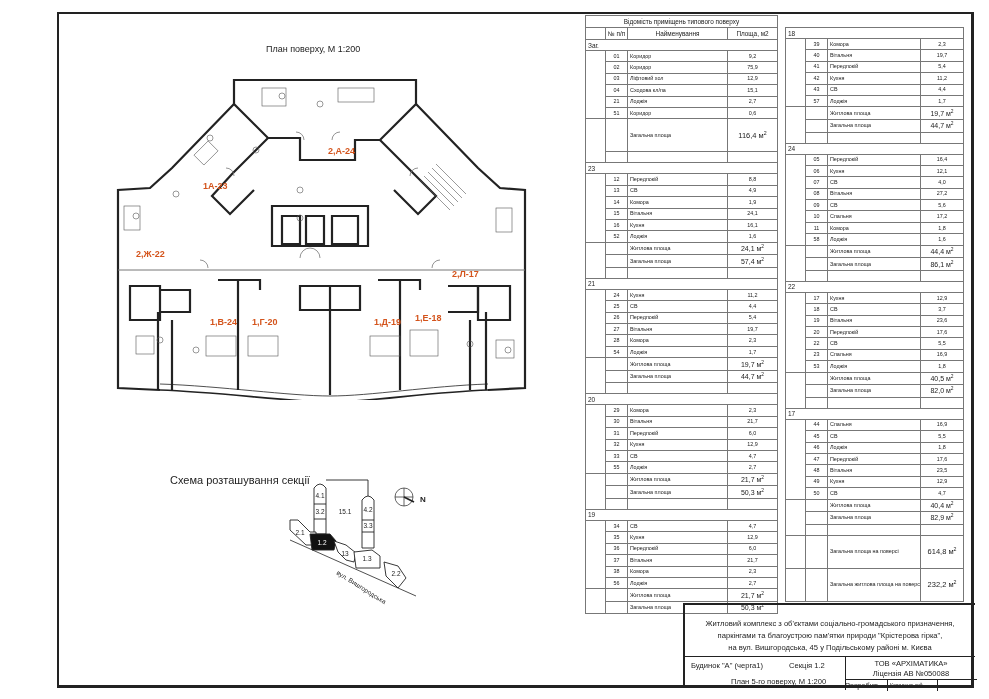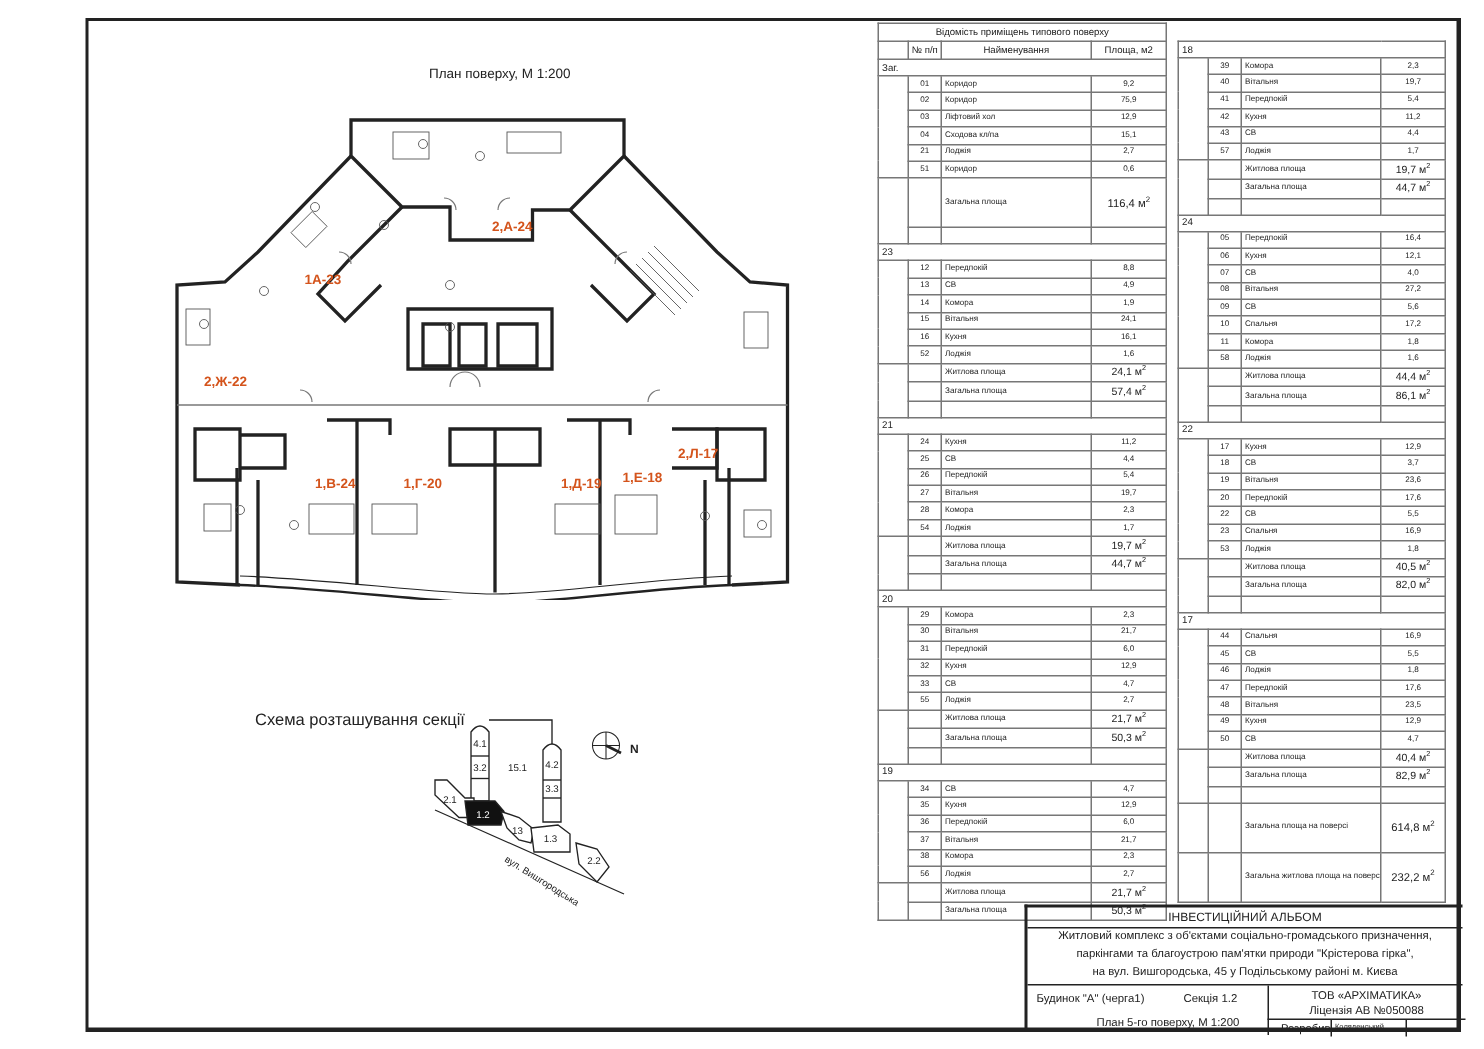--- a/index.html
+++ b/index.html
@@ -1,18 +1,18 @@
 <!DOCTYPE html>
 <html><head>
 <meta charset="utf-8">
 <style>
   html,body{margin:0;padding:0;background:#fff;}
   body{width:989px;height:699px;position:relative;overflow:hidden;font-family:"Liberation Sans",sans-serif;color:#222;}
   .frame{position:absolute;left:57px;top:12px;width:917px;height:676px;border:2px solid #222;border-right:3px solid #222;border-bottom:3px solid #222;box-sizing:border-box;}
-  .plan-title{position:absolute;left:286px;top:44px;font-size:9px;}
+  .plan-title{position:absolute;left:266px;top:44px;font-size:9px;}
   .scheme-title{position:absolute;left:170px;top:474px;font-size:11px;}
   .plan-svg{position:absolute;left:95px;top:60px;}
   .scheme-svg{position:absolute;left:270px;top:468px;}
 
   table.spec{position:absolute;border-collapse:collapse;font-size:5.4px;table-layout:fixed;}
   table.spec td{border:1px solid #777;padding:0 2px;height:10.4px;line-height:9px;white-space:nowrap;overflow:hidden;}
   table.spec td.c{text-align:center;}
   table.spec tr.group td{font-size:6.5px;height:10px;}
   table.spec tr.sum td{height:11.6px;}
   table.spec tr.sum td.val{font-size:7px;}
@@ -29,21 +29,21 @@
   .tb .r1{position:absolute;left:0;top:0;width:100%;height:13px;border-bottom:1px solid #222;text-align:center;line-height:13px;font-size:8px;}
   .tb .r2{position:absolute;left:0;top:13px;width:100%;height:39px;border-bottom:1px solid #222;text-align:center;font-size:7.6px;line-height:12px;padding-top:0;box-sizing:border-box;}
   .tb .r3l{position:absolute;left:0;top:52px;width:160px;height:33px;border-right:1px solid #222;}
   .tb .r3l .a{position:absolute;left:6px;top:4px;}
   .tb .r3l .b{position:absolute;left:104px;top:4px;}
   .tb .r3l .c{position:absolute;left:18px;top:20px;padding-left:28px;}
   .tb .r3r{position:absolute;left:160px;top:52px;width:132px;height:33px;}
   .tb .r3r .t{position:absolute;left:0;top:0;width:100%;text-align:center;line-height:10px;top:2px;}
   .tb .r3r .dev{position:absolute;left:0;top:22px;width:132px;height:11px;border-top:1px solid #222;}
   .tb .r3r .dev span{position:absolute;top:0;height:11px;line-height:11px;}
-  .tb .r3r .dev .l{left:0;width:42px;border-right:1px solid #222;text-align:right;font-size:7.5px;}
+  .tb .r3r .dev .l{left:0;width:42px;border-right:1px solid #222;text-align:left;font-size:7.5px;}
   .tb .r3r .dev .n{left:43px;width:50px;border-right:1px solid #222;font-size:5px;padding-left:2px;box-sizing:border-box;}
   .unit-label{position:absolute;color:#d4541c;font-weight:bold;font-size:9px;}
 </style>
 </head>
 <body>
 
 <div class="frame"></div>
 
 <div class="plan-title">План поверху, М 1:200</div>
 
@@ -105,23 +105,23 @@
   </g>
   <g fill="none" stroke="#777" stroke-width="0.8">
 
     <path d="M296 132 a8 8 0 0 1 8 8 M340 132 a8 8 0 0 0 -8 8 M226 168 a8 8 0 0 1 8 8 M418 168 a8 8 0 0 0 -8 8 M200 260 a8 8 0 0 1 8 8 M440 260 a8 8 0 0 0 -8 8 M300 258 a10 10 0 0 1 20 0"></path>
   </g>
 </svg>
 
 <div class="unit-label" style="left:203px;top:181px;">1А-23</div>
 <div class="unit-label" style="left:328px;top:146px;">2,А-24</div>
 <div class="unit-label" style="left:136px;top:249px;">2,Ж-22</div>
-<div class="unit-label" style="left:452px;top:269px;margin-top:28px;">2,Л-17</div>
+<div class="unit-label" style="left:452px;top:269px;">2,Л-17</div>
 <div class="unit-label" style="left:210px;top:317px;">1,В-24</div>
-<div class="unit-label" style="left:252px;top:317px;margin-left:17px;">1,Г-20</div>
+<div class="unit-label" style="left:252px;top:317px;">1,Г-20</div>
 <div class="unit-label" style="left:374px;top:317px;">1,Д-19</div>
 <div class="unit-label" style="left:415px;top:313px;">1,Е-18</div>
 
 <div class="scheme-title">Схема розташування секції</div>
 <svg class="scheme-svg" width="180" height="140" viewBox="270 468 180 140">
   <g fill="#fff" stroke="#222" stroke-width="0.9">
 
     <path d="M326 480 L368 480 L368 496"></path>
 
     <path d="M314 488 Q320 480 326 488 L326 534 L314 534 Z"></path>
@@ -664,21 +664,20 @@
       <tr class="sum big">
         <td></td>
         <td></td>
         <td>Загальна житлова площа на поверсі</td>
         <td class="c val">232,2 м<sup>2</sup></td>
       </tr>
     </tbody>
 </table>
 
 <div class="tb">
-  <div class="r1">ІНВЕСТИЦІЙНИЙ  АЛЬБОМ</div>
   <div class="r2">
     <div>Житловий комплекс з об'єктами соціально-громадського призначення,</div>
     <div>паркінгами та благоустрою пам'ятки природи "Крістерова гірка",</div>
     <div>на вул. Вишгородська, 45 у Подільському районі м. Києва</div>
   </div>
   <div class="r3l">
     <span class="a">Будинок "А" (черга1)</span>
     <span class="b">Секція 1.2</span>
     <span class="c">План 5-го поверху,  М 1:200</span>
   </div>

